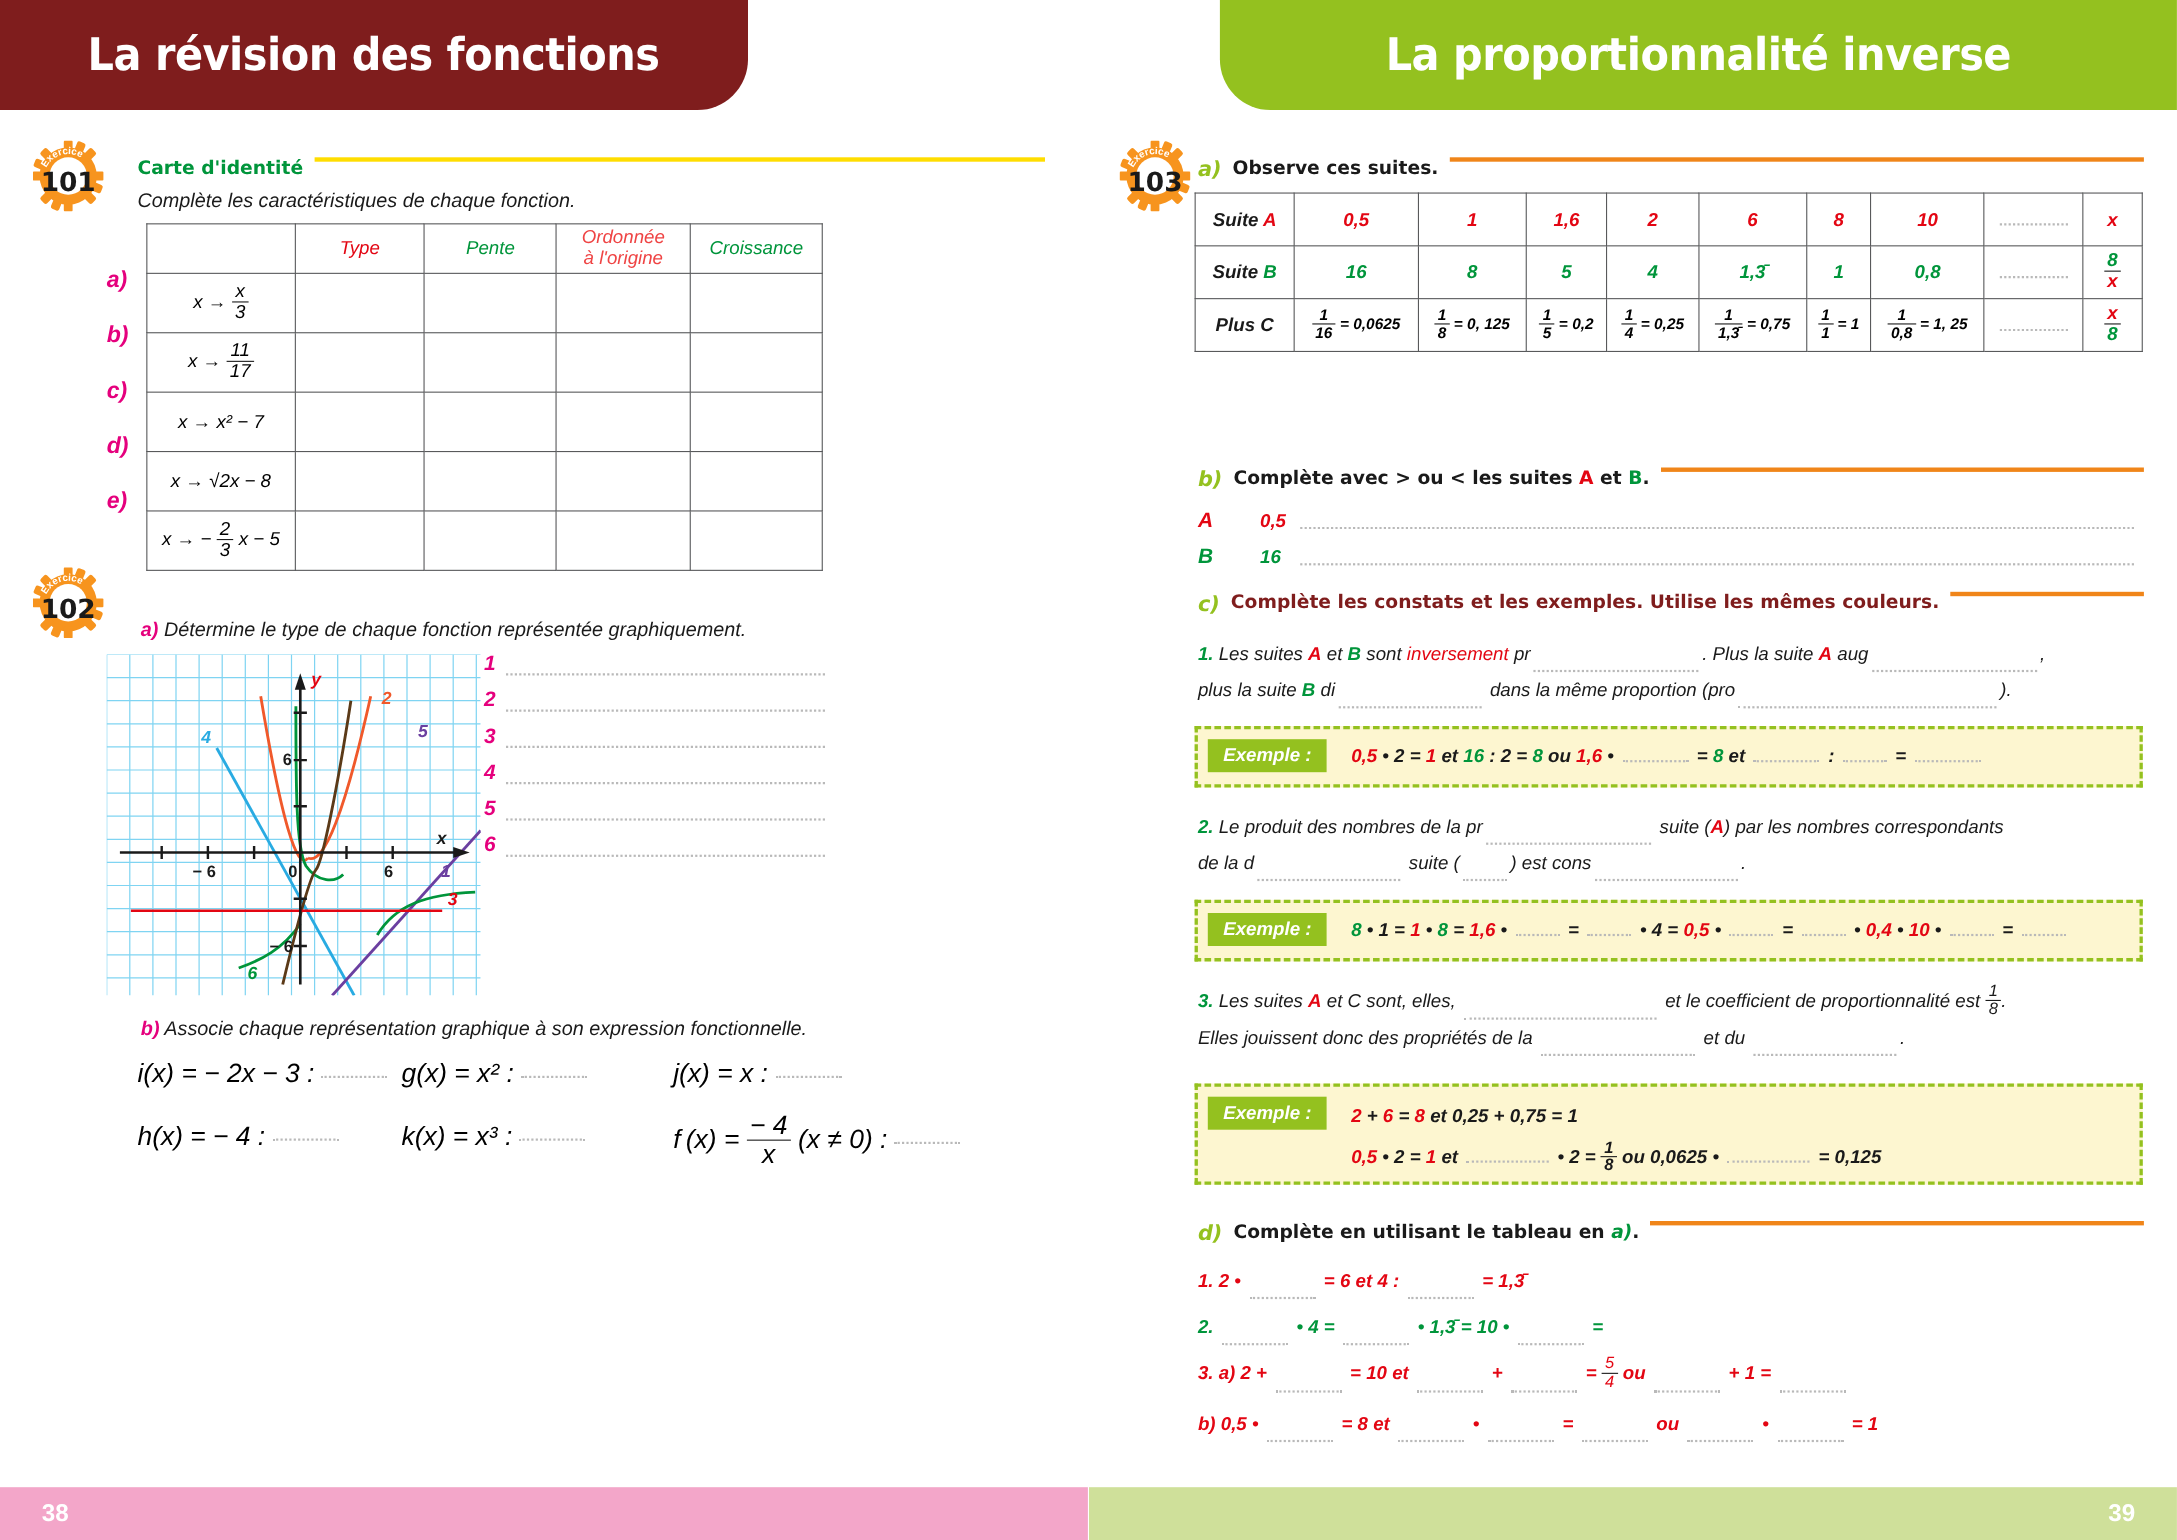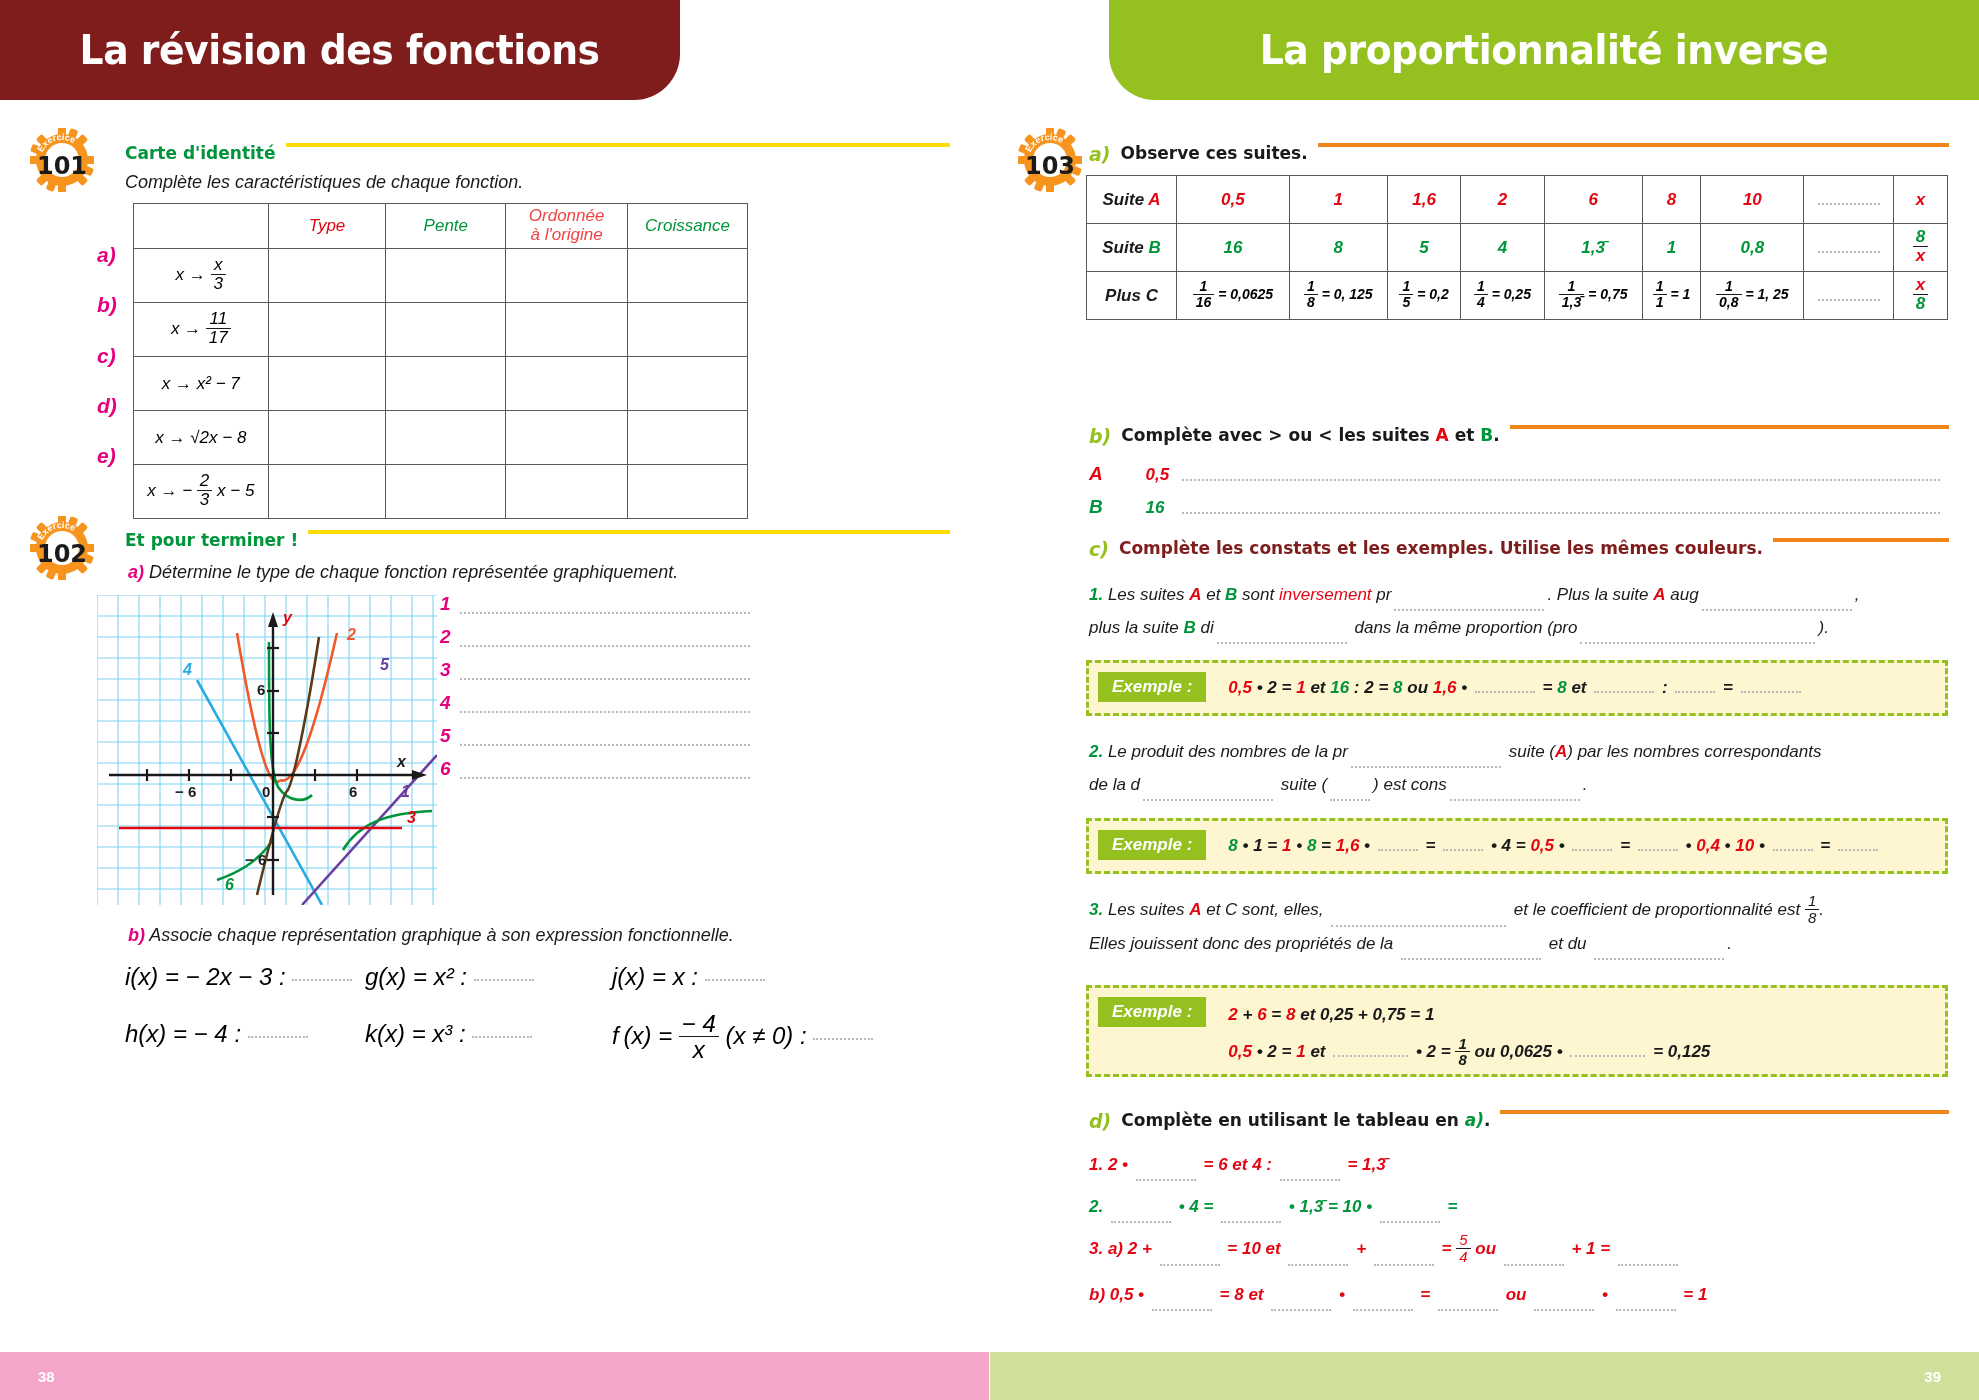--- a/index.html
+++ b/index.html
@@ -137,21 +137,21 @@
   
   .para { position:absolute; font-style:italic; font-size:17px;
           line-height:1.95; color:#1a1a1a; }
   .para .inl { vertical-align:bottom; }
 
   
   .footer { position:absolute; bottom:0; height:48px; width:100%;
             display:flex; align-items:center; }
   .foot-left { background:#f3a6c9; }
   .foot-right { background:#cfe09a; }
-  .pgnum { font-weight:bold; font-size:15px; color:#fff; }
+  .pgnum { font-weight:bold; font-size:22px; color:#fff; }
   .foot-left .pgnum { margin-left:38px; }
   .foot-right .pgnum { margin-left:auto; margin-right:38px; }
 </style>
 </head>
 <body>
 
 <div class="page page-left">
 
   <div class="hdr hdr-left">
     <div class="hdr-title">La révision des fonctions</div>
@@ -296,24 +296,20 @@
         <circle cx="32" cy="32" r="17" fill="#ffffff"></circle>
         <path id="arc102" d="M 10 34 A 22 22 0 0 1 54 34" fill="none"></path>
         <text font-size="9" font-weight="bold" fill="#ffffff" font-family="'Liberation Sans',sans-serif">
           <textPath href="#arc102" startOffset="14%">Exercice</textPath>
         </text>
       </svg>
     </div>
     <div class="ex-num">102</div>
   </div>
 
-  <div class="sec-title" style="left:125px; top:530px; width:825px;">
-    <span class="lbl">Et pour terminer !</span>
-    <span class="rule rule-yellow"></span>
-  </div>
 
   <div class="instr" style="left:128px; top:562px;">
     <span class="bold magenta">a)</span>
     <span>Détermine le type de chaque fonction représentée graphiquement.</span>
   </div>
 
   <div class="graphbox" style="left:97px; top:595px;">
     <svg width="340" height="310" viewBox="0 0 340 310">
       <rect x="0" y="0" width="340" height="310" fill="#ffffff"></rect>
       <g stroke="#7fd4f2" stroke-width="1.1">

